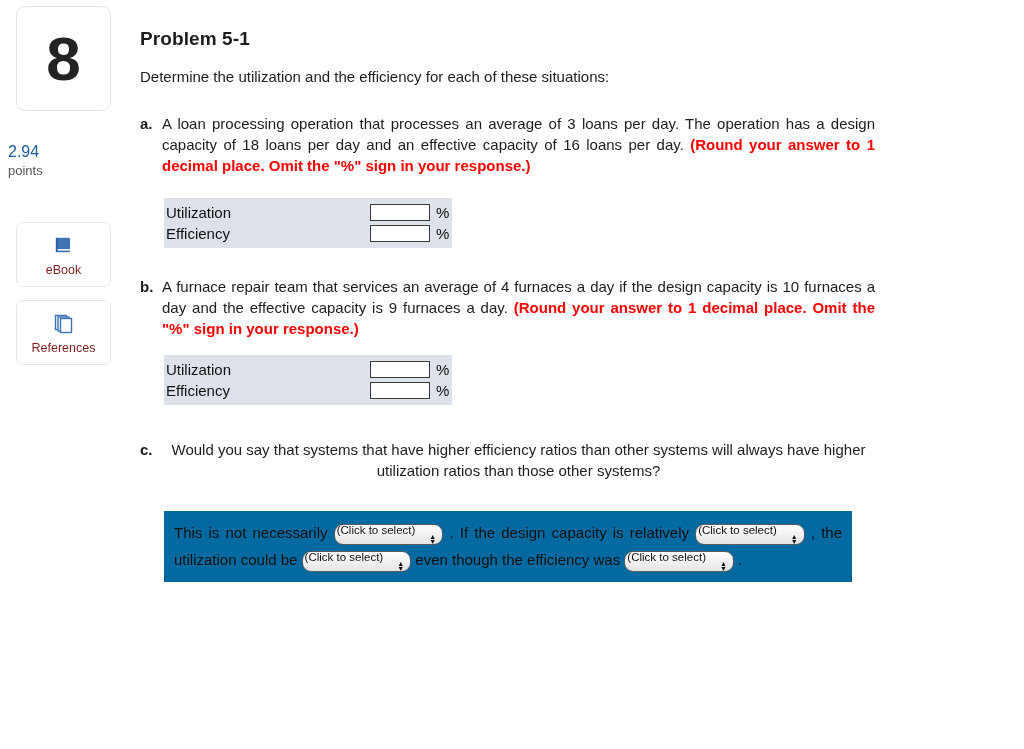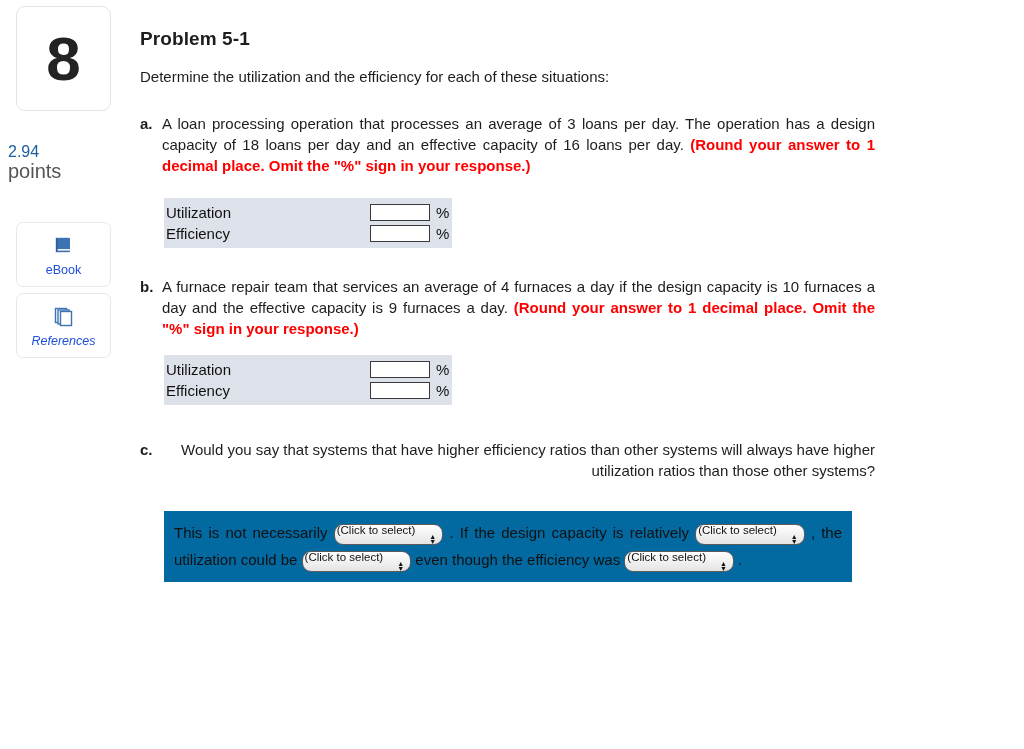--- a/index.html
+++ b/index.html
@@ -15,41 +15,41 @@
   #left-rail{position:absolute;left:0;top:0;width:128px;height:749px;}
   .qnum-card{
     position:absolute;left:16px;top:6px;width:95px;height:105px;
     background:#fff;border:1px solid #e3e3e3;border-radius:9px;
     display:flex;align-items:center;justify-content:center;
     box-sizing:border-box;
   }
   .qnum-card span{font-size:62px;font-weight:700;color:#232323;line-height:1;}
   .points-block{position:absolute;left:8px;top:142px;width:100px;}
   .points-value{font-size:16px;color:#1b5c9e;line-height:20px;}
-  .points-label{font-size:20px;color:#555;line-height:18px;}
+  .points-label{font-size:13px;color:#555;line-height:18px;}
   .tool-card{
     position:absolute;left:16px;width:95px;height:65px;
     background:#fff;border:1px solid #e8e8e8;border-radius:7px;
     display:flex;flex-direction:column;align-items:center;justify-content:center;
     box-sizing:border-box;
   }
   #tool-ebook{top:222px;}
-  #tool-refs{top:293px;font-style:italic;}
-  .tool-label{font-size:12.5px;color:#1d4ed8;margin-top:4px;}
+  #tool-refs{top:300px;}
+  .tool-label{font-size:12.5px;color:#7f1d1d;margin-top:4px;}
   .tool-ico{height:26px;display:flex;align-items:center;justify-content:center;}
 
   
   #main{position:absolute;left:140px;top:0;width:884px;}
   .ptitle{font-size:19px;font-weight:700;color:#1d1d1d;margin:28px 0 0 0;letter-spacing:.1px;}
   .intro{font-size:15px;color:#1d1d1d;margin-top:18px;}
 
   .part{display:flex;margin-top:28px;}
   .part-letter{font-weight:700;font-size:15px;width:22px;flex:0 0 22px;line-height:21px;}
   .part-body{flex:1;font-size:15px;line-height:21px;text-align:justify;max-width:713px;}
-  .part-body.nj{text-align:right;}
+  .part-body.nj{text-align:center;}
   .redbold{color:#ff0000;font-weight:700;}
 
   
   .ans-table{
     margin-left:24px;background:#dde1e9;
     width:288px;padding:4px 0 4px 0;box-sizing:border-box;
   }
   .ans-row{display:flex;align-items:center;height:21px;}
   .ans-name{width:206px;padding-left:2px;font-size:15px;color:#111;box-sizing:border-box;}
   .ans-input{

